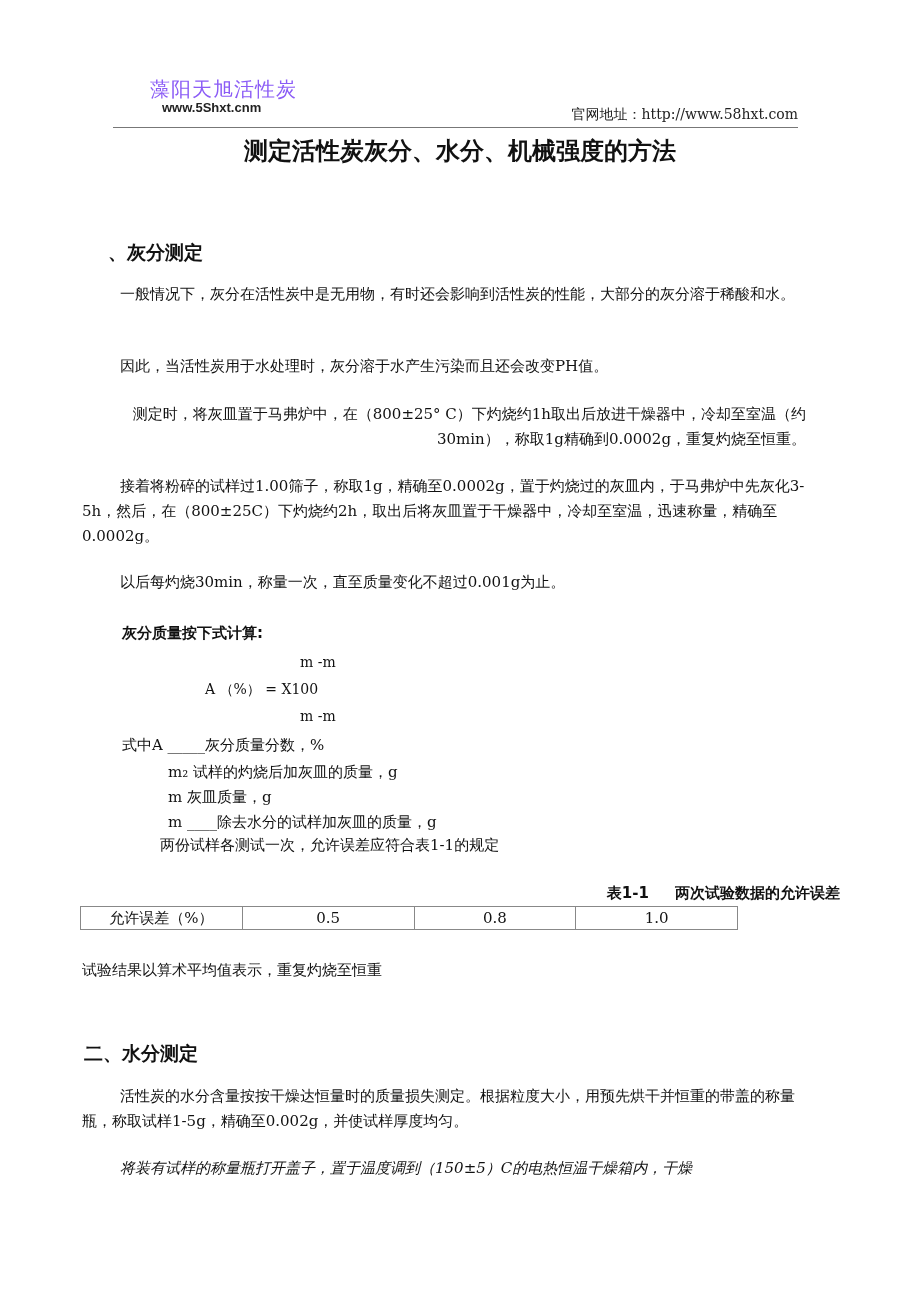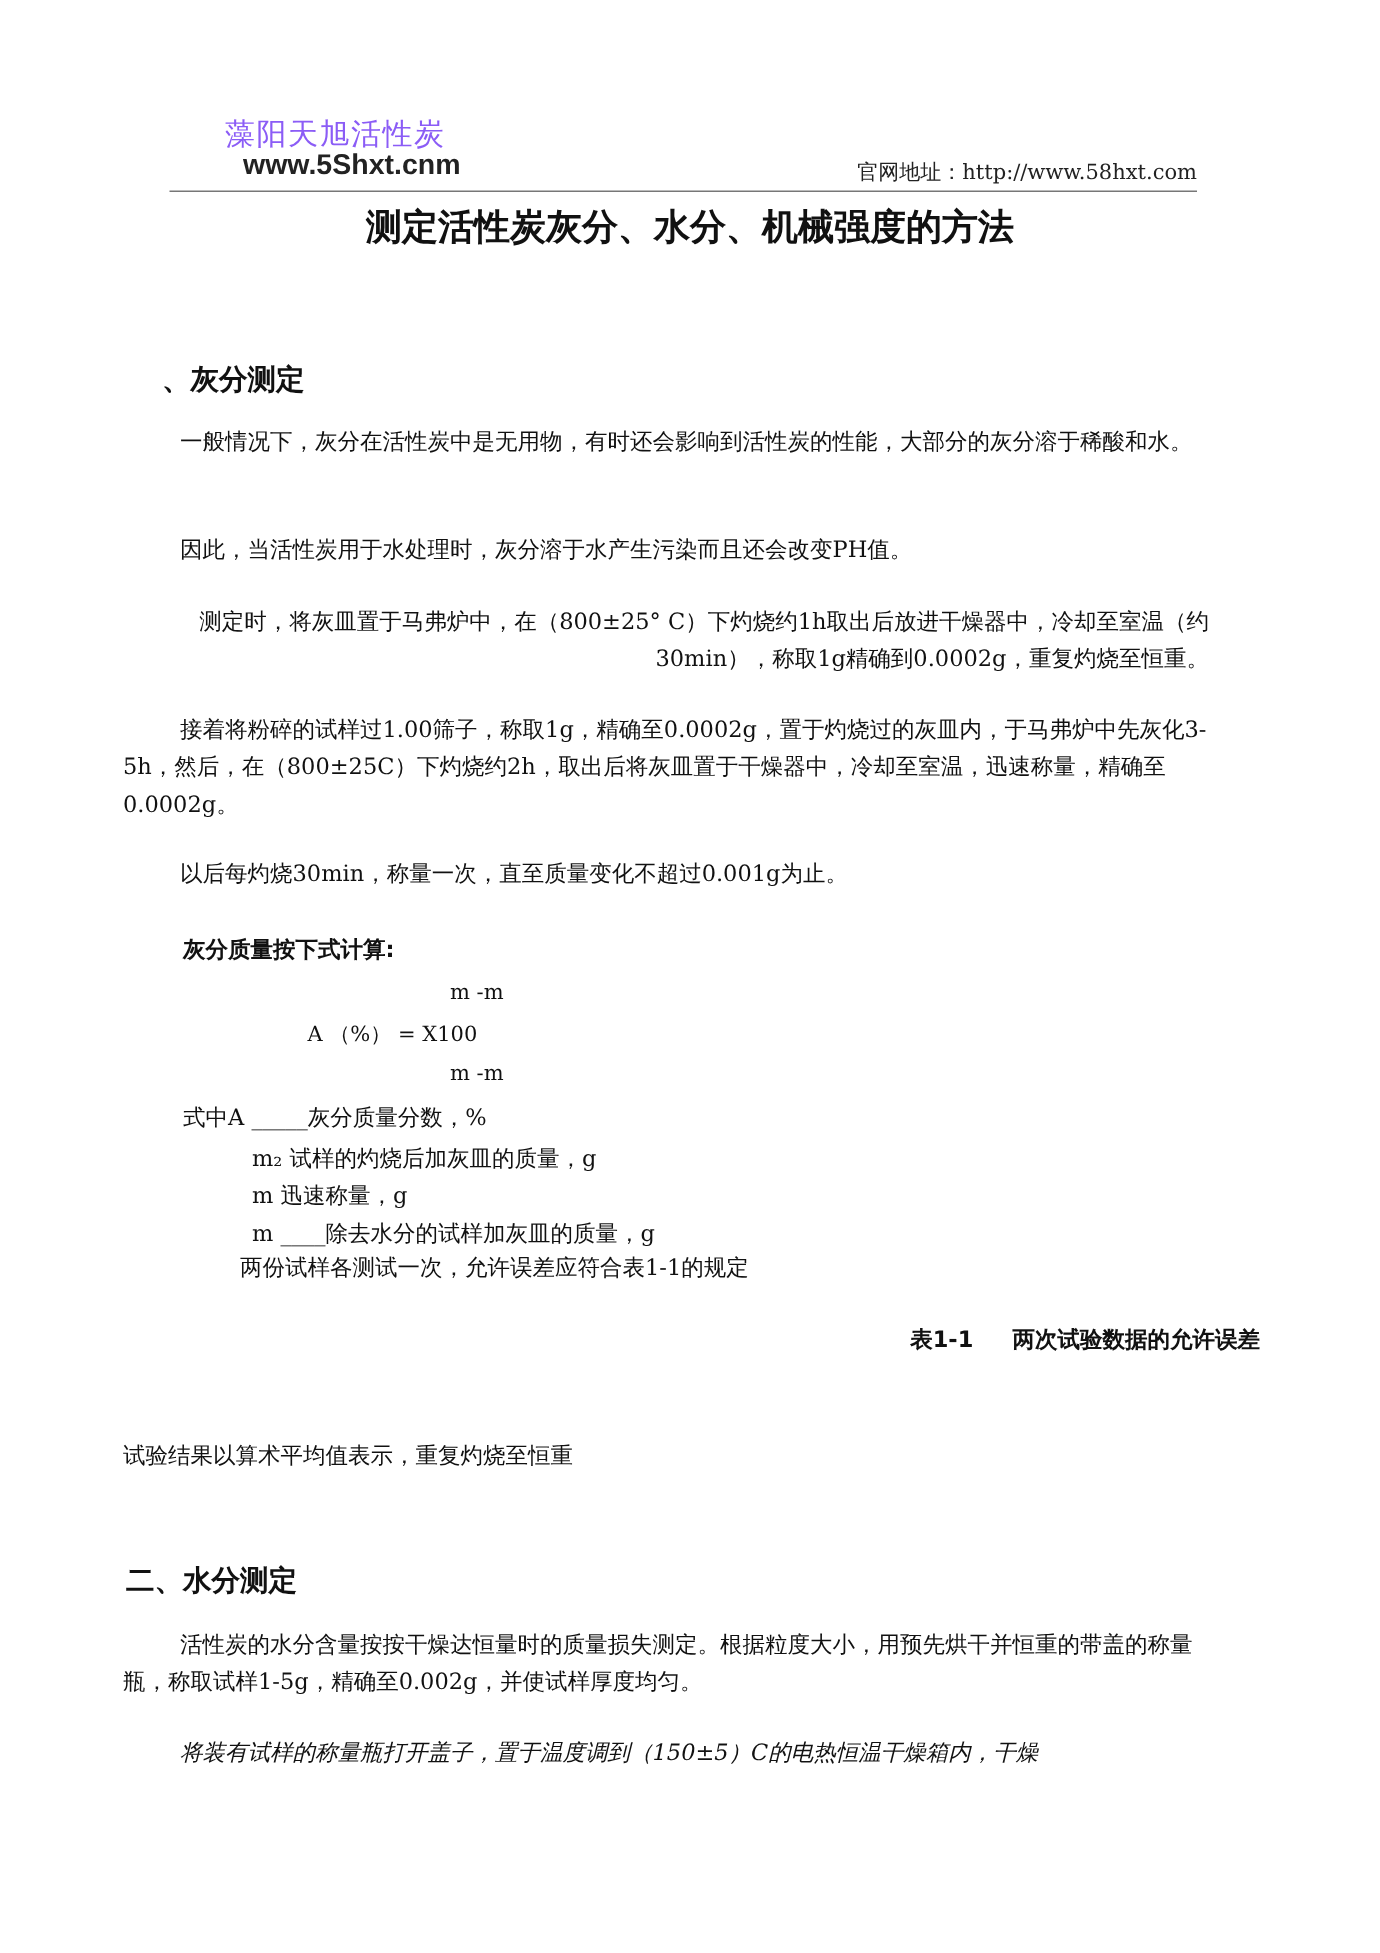--- a/index.html
+++ b/index.html
@@ -1,20 +1,20 @@
 <!DOCTYPE html>
 <html><head>
 <meta charset="utf-8">
 <style>
   html, body { margin: 0; padding: 0; background: #ffffff; }
   body { width: 920px; height: 1302px; position: relative; overflow: hidden;
          font-family: "DejaVu Serif", "Liberation Serif", serif; color: #111; }
   .abs { position: absolute; }
   .logo-cn { left: 150px; top: 76px; font-family: "DejaVu Sans", sans-serif; font-size: 20px; color: #8b5cf6; letter-spacing: 1px; }
-  .logo-url { left: 162px; top: 100px; font-family: "Liberation Sans", sans-serif; font-weight: bold; font-size: 19px; color: #222; }
+  .logo-url { left: 162px; top: 100px; font-family: "Liberation Sans", sans-serif; font-weight: bold; font-size: 13px; color: #222; }
   .site-url { right: 122px; top: 106px; font-size: 14px; color: #222; font-family: "DejaVu Serif", serif; }
   .hr { left: 113px; top: 127px; width: 685px; height: 0; border-top: 1px solid #777; }
   .title { left: 0; width: 920px; top: 135px; text-align: center; font-family: "DejaVu Sans", sans-serif; font-weight: bold; font-size: 24px; color: #111; }
   .h-section { font-family: "DejaVu Sans", sans-serif; font-weight: bold; font-size: 19px; }
   .p { font-size: 15px; line-height: 25px; width: 720px; }
   .indent { text-indent: 38px; }
   .bold { font-weight: bold; font-family: "DejaVu Sans", sans-serif; font-size: 15px; }
   .formula { font-family: "DejaVu Serif", serif; font-size: 14px; }
   table.err { border-collapse: collapse; font-size: 15px; }
   table.err td { border: 1px solid #888; height: 22px; text-align: center; padding: 0; }
@@ -38,34 +38,40 @@
 <div class="abs p indent" style="left:82px; top:474px; width:724px;">接着将粉碎的试样过1.00筛子，称取1g，精确至0.0002g，置于灼烧过的灰皿内，于马弗炉中先灰化3-5h，然后，在（800±25C）下灼烧约2h，取出后将灰皿置于干燥器中，冷却至室温，迅速称量，精确至0.0002g。</div>
 <div class="abs p indent" style="left:82px; top:570px;">以后每灼烧30min，称量一次，直至质量变化不超过0.001g为止。</div>
 
 <div class="abs bold" style="left:122px; top:624px;">灰分质量按下式计算:</div>
 <div class="abs formula" style="left:300px; top:654px;">m -m</div>
 <div class="abs formula" style="left:205px; top:681px;">A （%） = X100</div>
 <div class="abs formula" style="left:300px; top:708px;">m -m</div>
 
 <div class="abs p" style="left:122px; top:733px;">式中A _____灰分质量分数，%</div>
 <div class="abs p" style="left:168px; top:760px;">m₂ 试样的灼烧后加灰皿的质量，g</div>
-<div class="abs p" style="left:168px; top:785px;">m 迅速称量，g</div>
+<div class="abs p" style="left:168px; top:785px;">m 灰皿质量，g</div>
 <div class="abs p" style="left:168px; top:810px;">m ____除去水分的试样加灰皿的质量，g</div>
 <div class="abs p" style="left:160px; top:833px;">两份试样各测试一次，允许误差应符合表1-1的规定</div>
 
 <div class="abs caption" style="left:0; width:840px; text-align:right; top:884px; white-space:pre;">表1-1     两次试验数据的允许误差</div>
 
 <table class="abs err" style="left:80px; top:906px; width:658px;">
   <colgroup>
       <col style="width:162px">
       <col style="width:172px">
       <col style="width:162px">
       <col style="width:162px">
     </colgroup>
   <tbody>
+  <tr>
+    <td>允许误差（%）</td>
+    <td>0.5</td>
+    <td>0.8</td>
+    <td>1.0</td>
+  </tr>
 </tbody>
   </table>
 
 <div class="abs p" style="left:82px; top:958px;">试验结果以算术平均值表示，重复灼烧至恒重</div>
 
 <div class="abs h-section" style="left:84px; top:1041px;">二、水分测定</div>
 <div class="abs p indent" style="left:82px; top:1084px; width:724px;">活性炭的水分含量按按干燥达恒量时的质量损失测定。根据粒度大小，用预先烘干并恒重的带盖的称量瓶，称取试样1-5g，精确至0.002g，并使试样厚度均匀。</div>
 <div class="abs p indent" style="left:82px; top:1156px; width:740px;font-style:italic;">将装有试样的称量瓶打开盖子，置于温度调到（150±5）C的电热恒温干燥箱内，干燥</div>
 
 </body></html>

